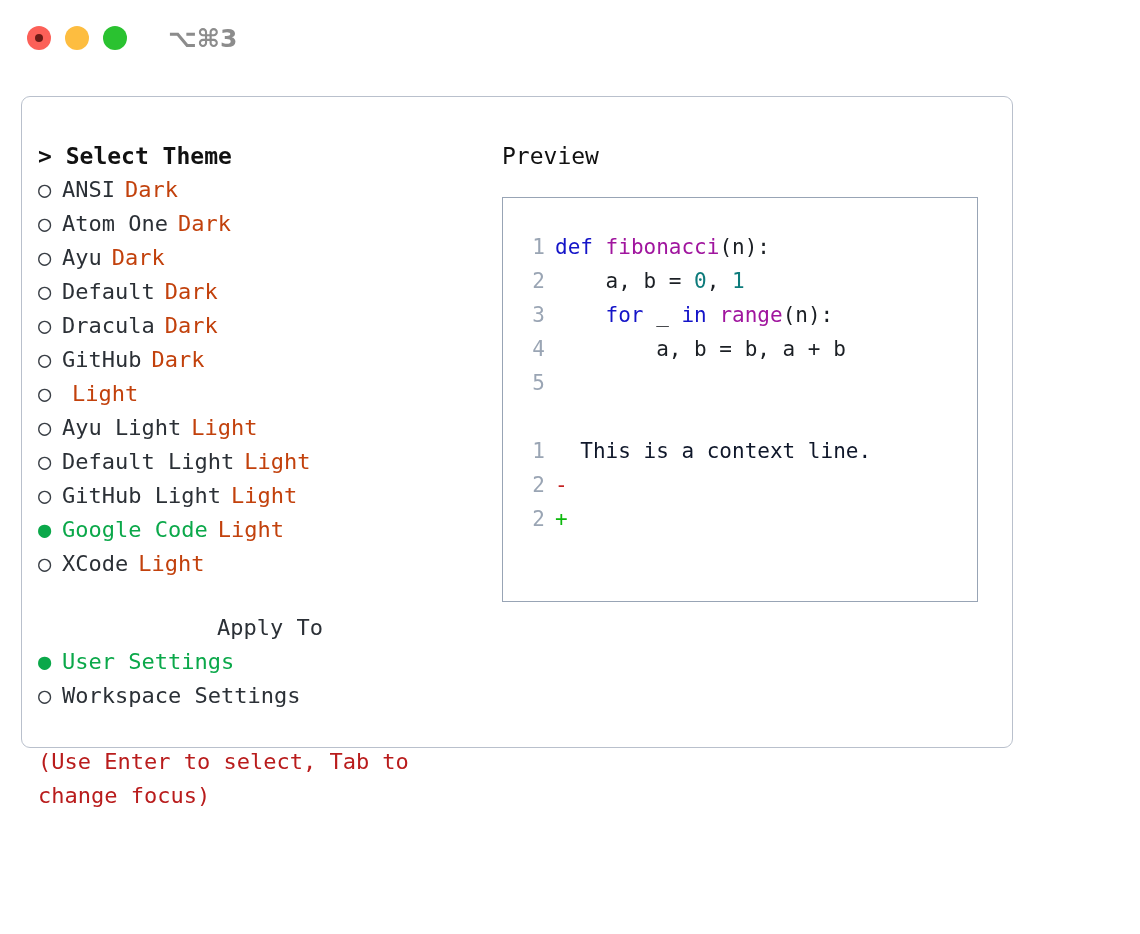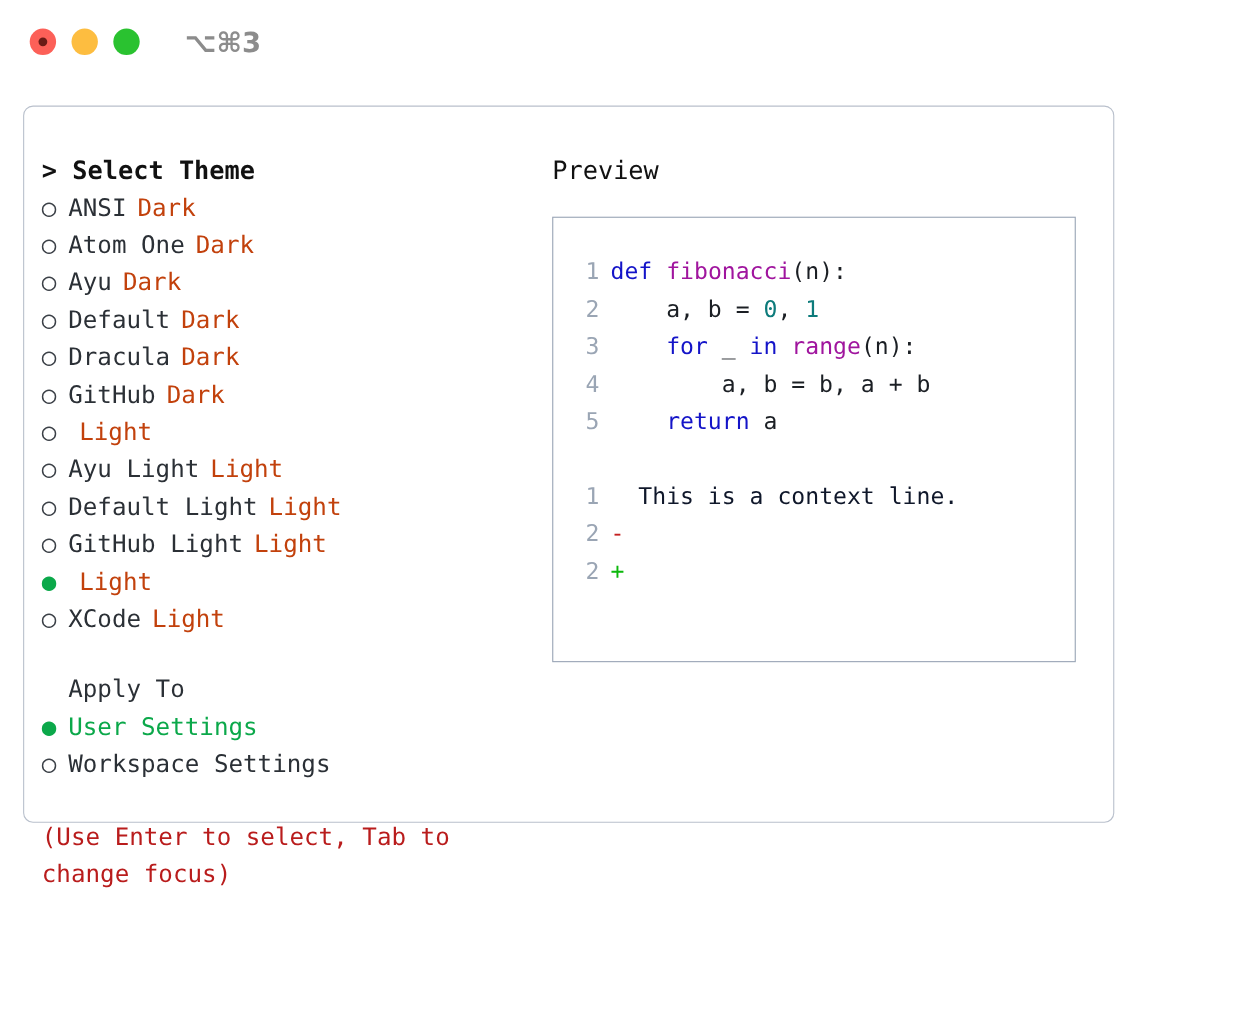--- a/index.html
+++ b/index.html
@@ -111,20 +111,21 @@
   .row-tag {
     color: #c2410c;
     padding-left: 10px;
   }
   .subhead {
     font-size: 22px;
     color: #2b3036;
     line-height: 34px;
     padding-left: 24px;
     white-space: pre;
+    text-align: center;
   }
   .spacer-lg { height: 30px; }
   .hint {
     margin-top: 32px;
     font-size: 22px;
     line-height: 34px;
     color: #b91c1c;
     width: 420px;
     white-space: pre-wrap;
   }
@@ -202,21 +203,21 @@
           <div class="list-row"><span class="bullet">○</span><span class="row-label">ANSI</span><span class="row-tag">Dark</span></div>
           <div class="list-row"><span class="bullet">○</span><span class="row-label">Atom One</span><span class="row-tag">Dark</span></div>
           <div class="list-row"><span class="bullet">○</span><span class="row-label">Ayu</span><span class="row-tag">Dark</span></div>
           <div class="list-row"><span class="bullet">○</span><span class="row-label">Default</span><span class="row-tag">Dark</span></div>
           <div class="list-row"><span class="bullet">○</span><span class="row-label">Dracula</span><span class="row-tag">Dark</span></div>
           <div class="list-row"><span class="bullet">○</span><span class="row-label">GitHub</span><span class="row-tag">Dark</span></div>
           <div class="list-row"><span class="bullet">○</span><span class="row-tag">Light</span></div>
           <div class="list-row"><span class="bullet">○</span><span class="row-label">Ayu Light</span><span class="row-tag">Light</span></div>
           <div class="list-row"><span class="bullet">○</span><span class="row-label">Default Light</span><span class="row-tag">Light</span></div>
           <div class="list-row"><span class="bullet">○</span><span class="row-label">GitHub Light</span><span class="row-tag">Light</span></div>
-          <div class="list-row selected"><span class="bullet">●</span><span class="row-tag">Light</span></div>
+          <div class="list-row selected"><span class="bullet">●</span><span class="row-label">Google Code</span><span class="row-tag">Light</span></div>
           <div class="list-row"><span class="bullet">○</span><span class="row-label">XCode</span><span class="row-tag">Light</span></div>
         </div>
 
       <div class="spacer-lg"></div>
 
       <div class="subhead">Apply To</div>
 
       <div id="apply-list">
           <div class="list-row selected"><span class="bullet">●</span><span class="row-label">User Settings</span></div>
           <div class="list-row"><span class="bullet">○</span><span class="row-label">Workspace Settings</span></div>
@@ -228,21 +229,21 @@
 
     <div class="right-col">
       <div class="preview-title">Preview</div>
 
       <div class="preview-box">
         <div id="code-block">
             <div class="code-line"><span class="gutter">1</span><span class="code-text"><span class="tok-kw">def</span><span class="tok-plain"> </span><span class="tok-fn">fibonacci</span><span class="tok-plain">(n):</span></span></div>
             <div class="code-line"><span class="gutter">2</span><span class="code-text"><span class="tok-plain">    a, b = </span><span class="tok-num">0</span><span class="tok-plain">, </span><span class="tok-num">1</span></span></div>
             <div class="code-line"><span class="gutter">3</span><span class="code-text"><span class="tok-plain">    </span><span class="tok-kw">for</span><span class="tok-plain"> _ </span><span class="tok-kw">in</span><span class="tok-plain"> </span><span class="tok-fn">range</span><span class="tok-plain">(n):</span></span></div>
             <div class="code-line"><span class="gutter">4</span><span class="code-text"><span class="tok-plain">        a, b = b, a + b</span></span></div>
-            <div class="code-line"><span class="gutter">5</span><span class="code-text"><span class="tok-plain">    </span><span class="tok-kw">return</span><span class="tok-plain"> a</span></span></div>
+            <div class="code-line"><span class="gutter">5</span></div>
           </div>
         <div class="blank-line"></div>
         <div id="diff-block">
             <div class="code-line"><span class="gutter">1</span><span class="diff-ctx"> </span><span class="diff-ctx"> This is a context line.</span></div>
             <div class="code-line"><span class="gutter">2</span><span class="diff-del">-</span></div>
             <div class="code-line"><span class="gutter">2</span><span class="diff-add">+</span></div>
           </div>
       </div>
     </div>
 

